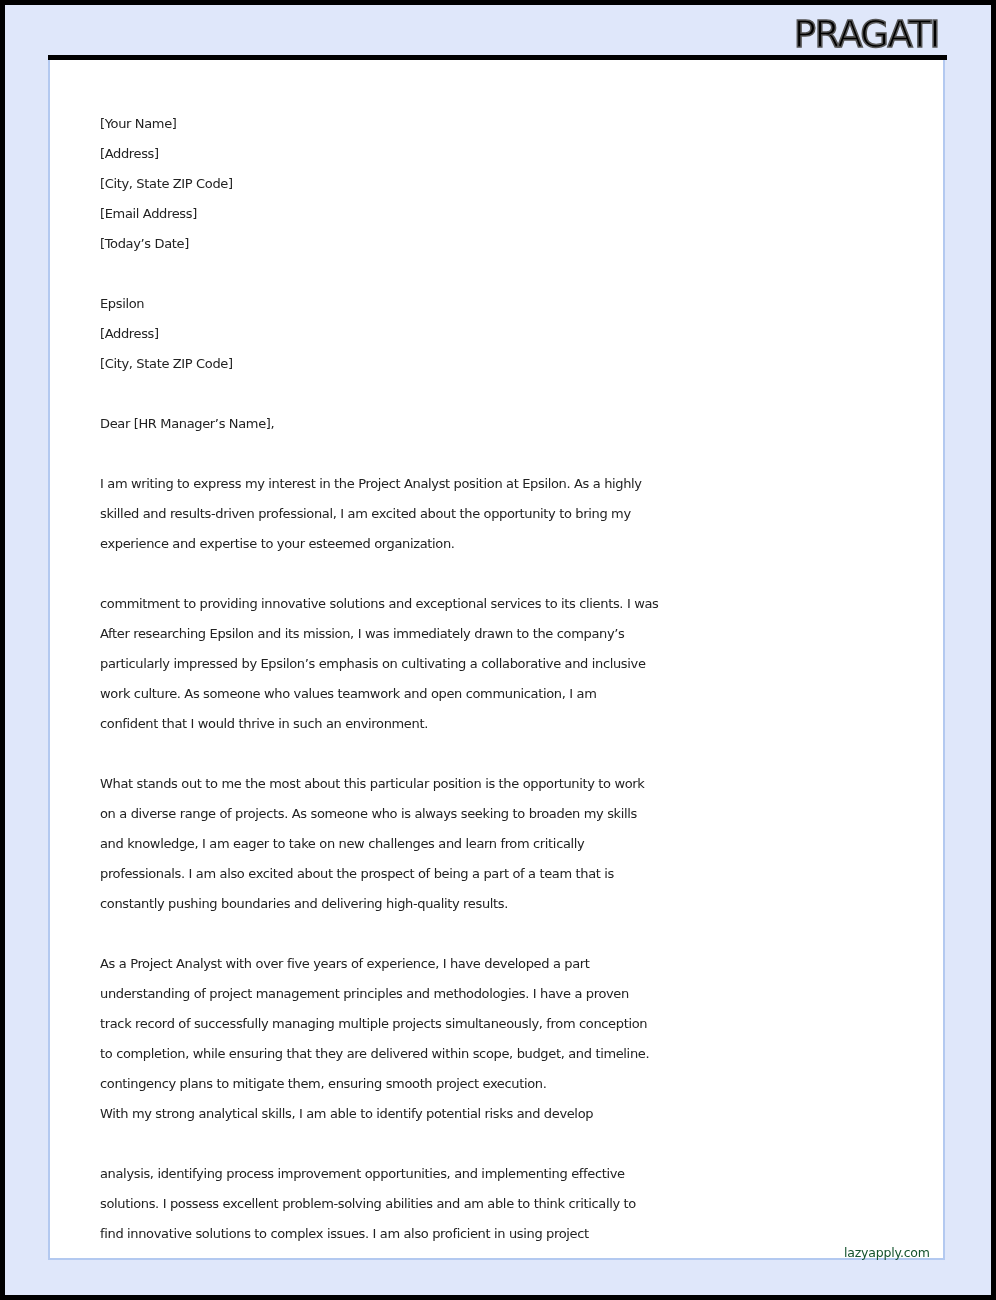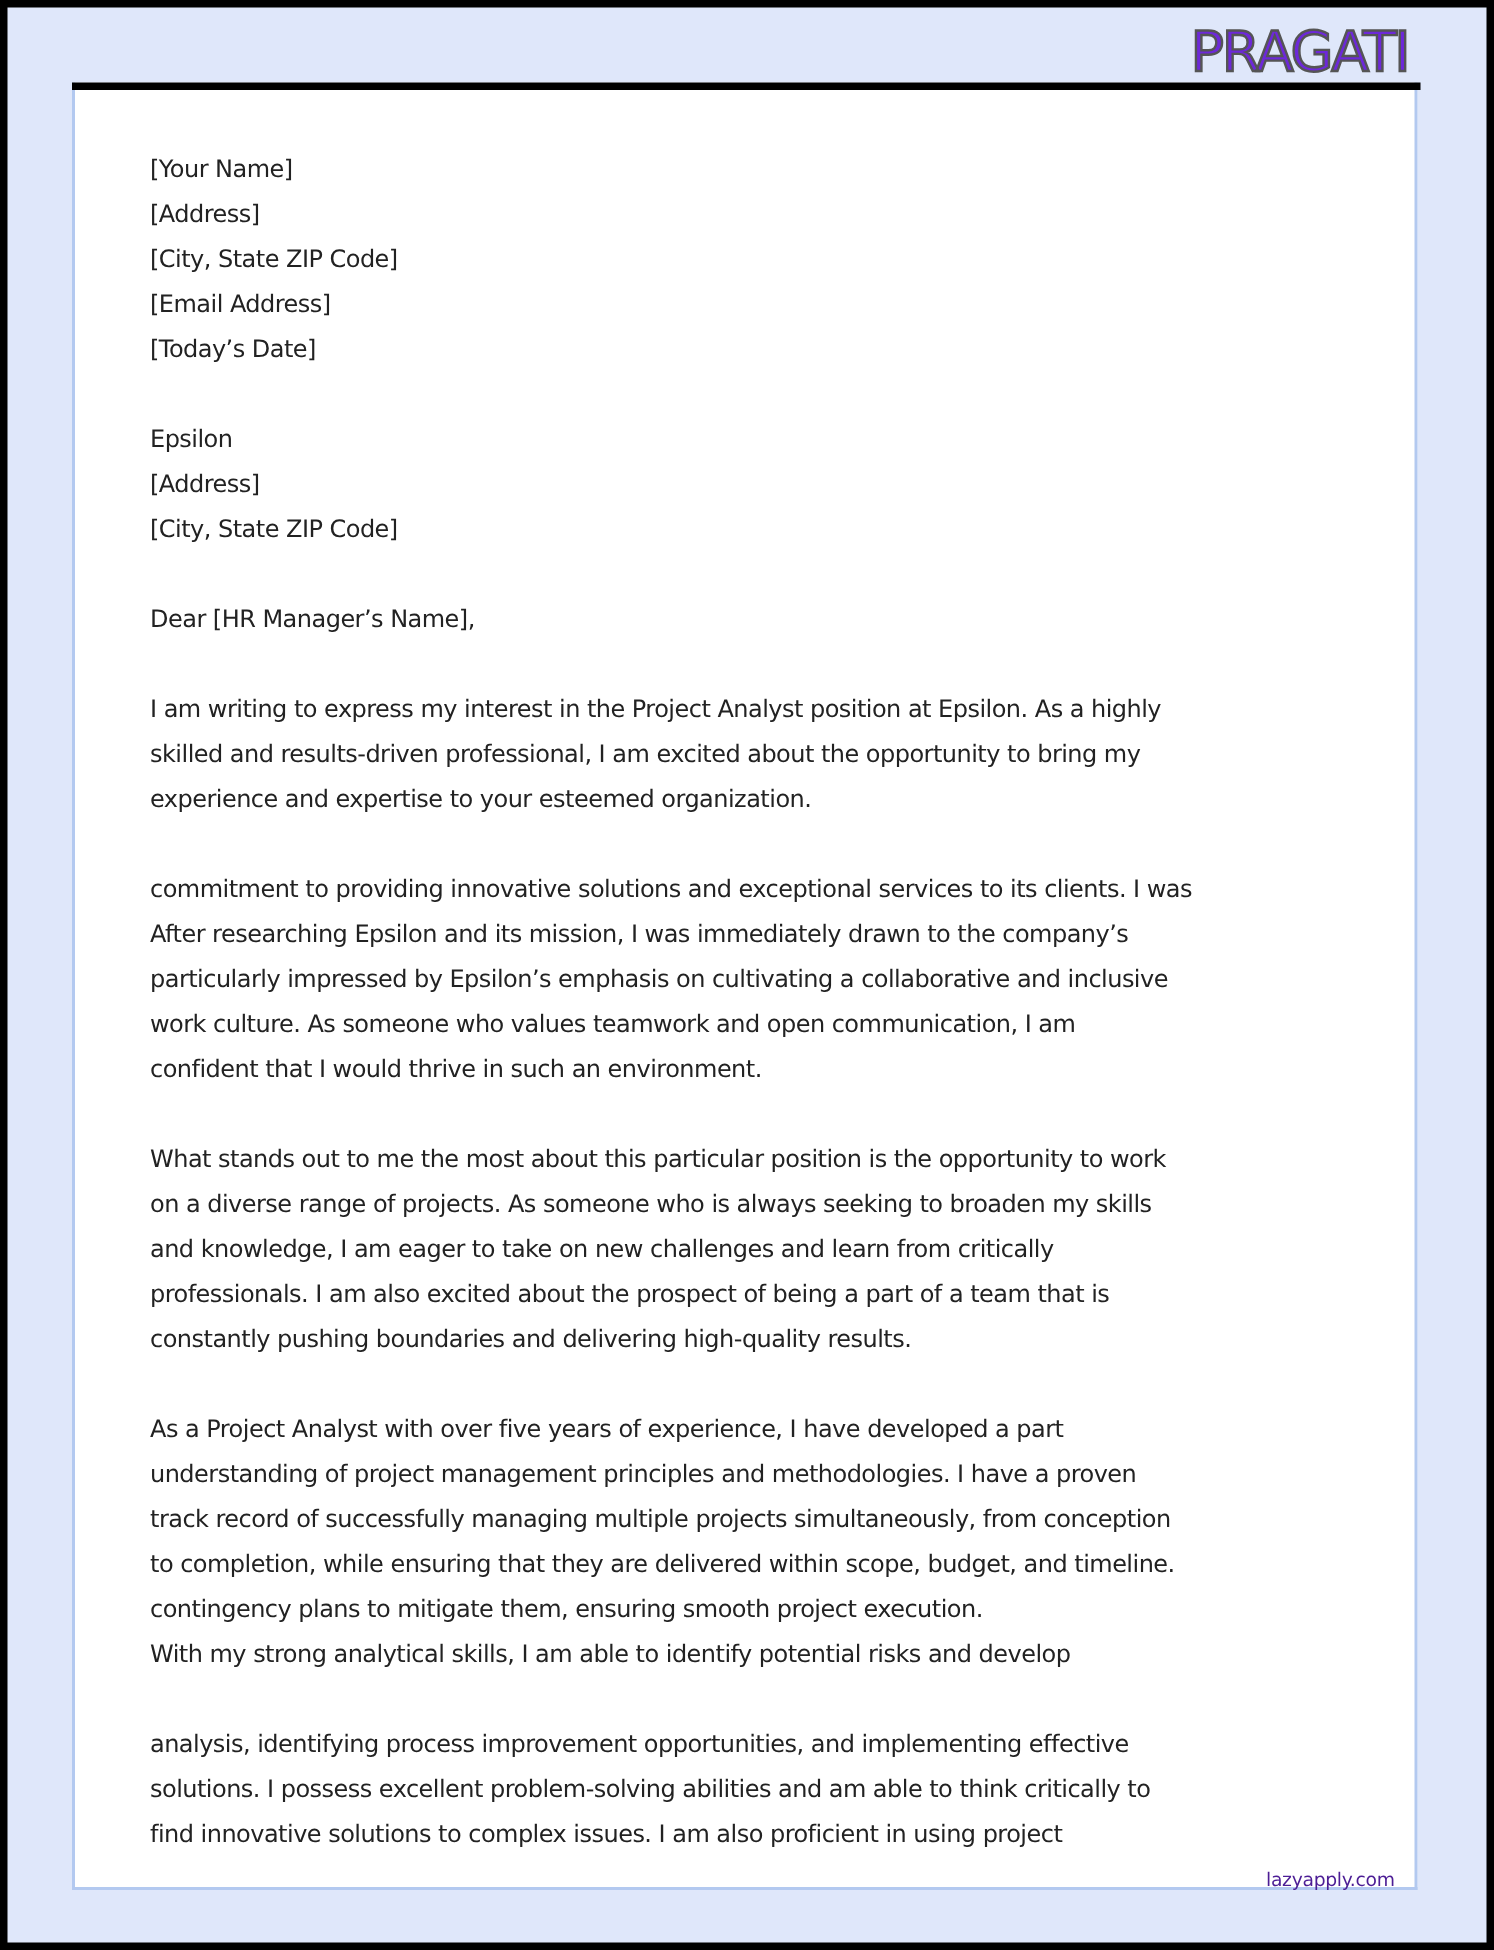--- a/index.html
+++ b/index.html
@@ -30,45 +30,45 @@
       width: 899px; height: 5px;
       background: #000;
       z-index: 3;
     }
     .logo {
       position: absolute;
       right: 52px; top: 10px;
       font-family: "DejaVu Sans", sans-serif;
       font-size: 37px;
       letter-spacing: -1.5px;
-      color: #6d28d9;
+      color: #000000;
       -webkit-text-stroke: 1.6px #555;
       line-height: 40px;
       font-weight: normal;
       z-index: 4;
     }
     .content {
       position: absolute;
-      left: 95px; top: 93px;
+      left: 95px; top: 104px;
       width: 810px;
       font-family: "DejaVu Sans", sans-serif;
-      font-size: 16px;
+      font-size: 13px;
       line-height: 30px;
       color: #222;
       letter-spacing: -0.35px;
       z-index: 2;
     }
     .content .line { white-space: nowrap; height: 30px; }
     .content .blank { height: 30px; }
     .watermark {
       position: absolute;
       left: 839px; top: 1240px;
       font-family: "DejaVu Sans", sans-serif;
       font-size: 12.5px;
-      color: #4c1d95;
+      color: #14532d;
       z-index: 5;
       letter-spacing: -0.2px;
     }
   </style>
 </head>
 <body>
 
 <div class="canvas">
   <div class="paper"></div>
   <div class="topbar"></div>

